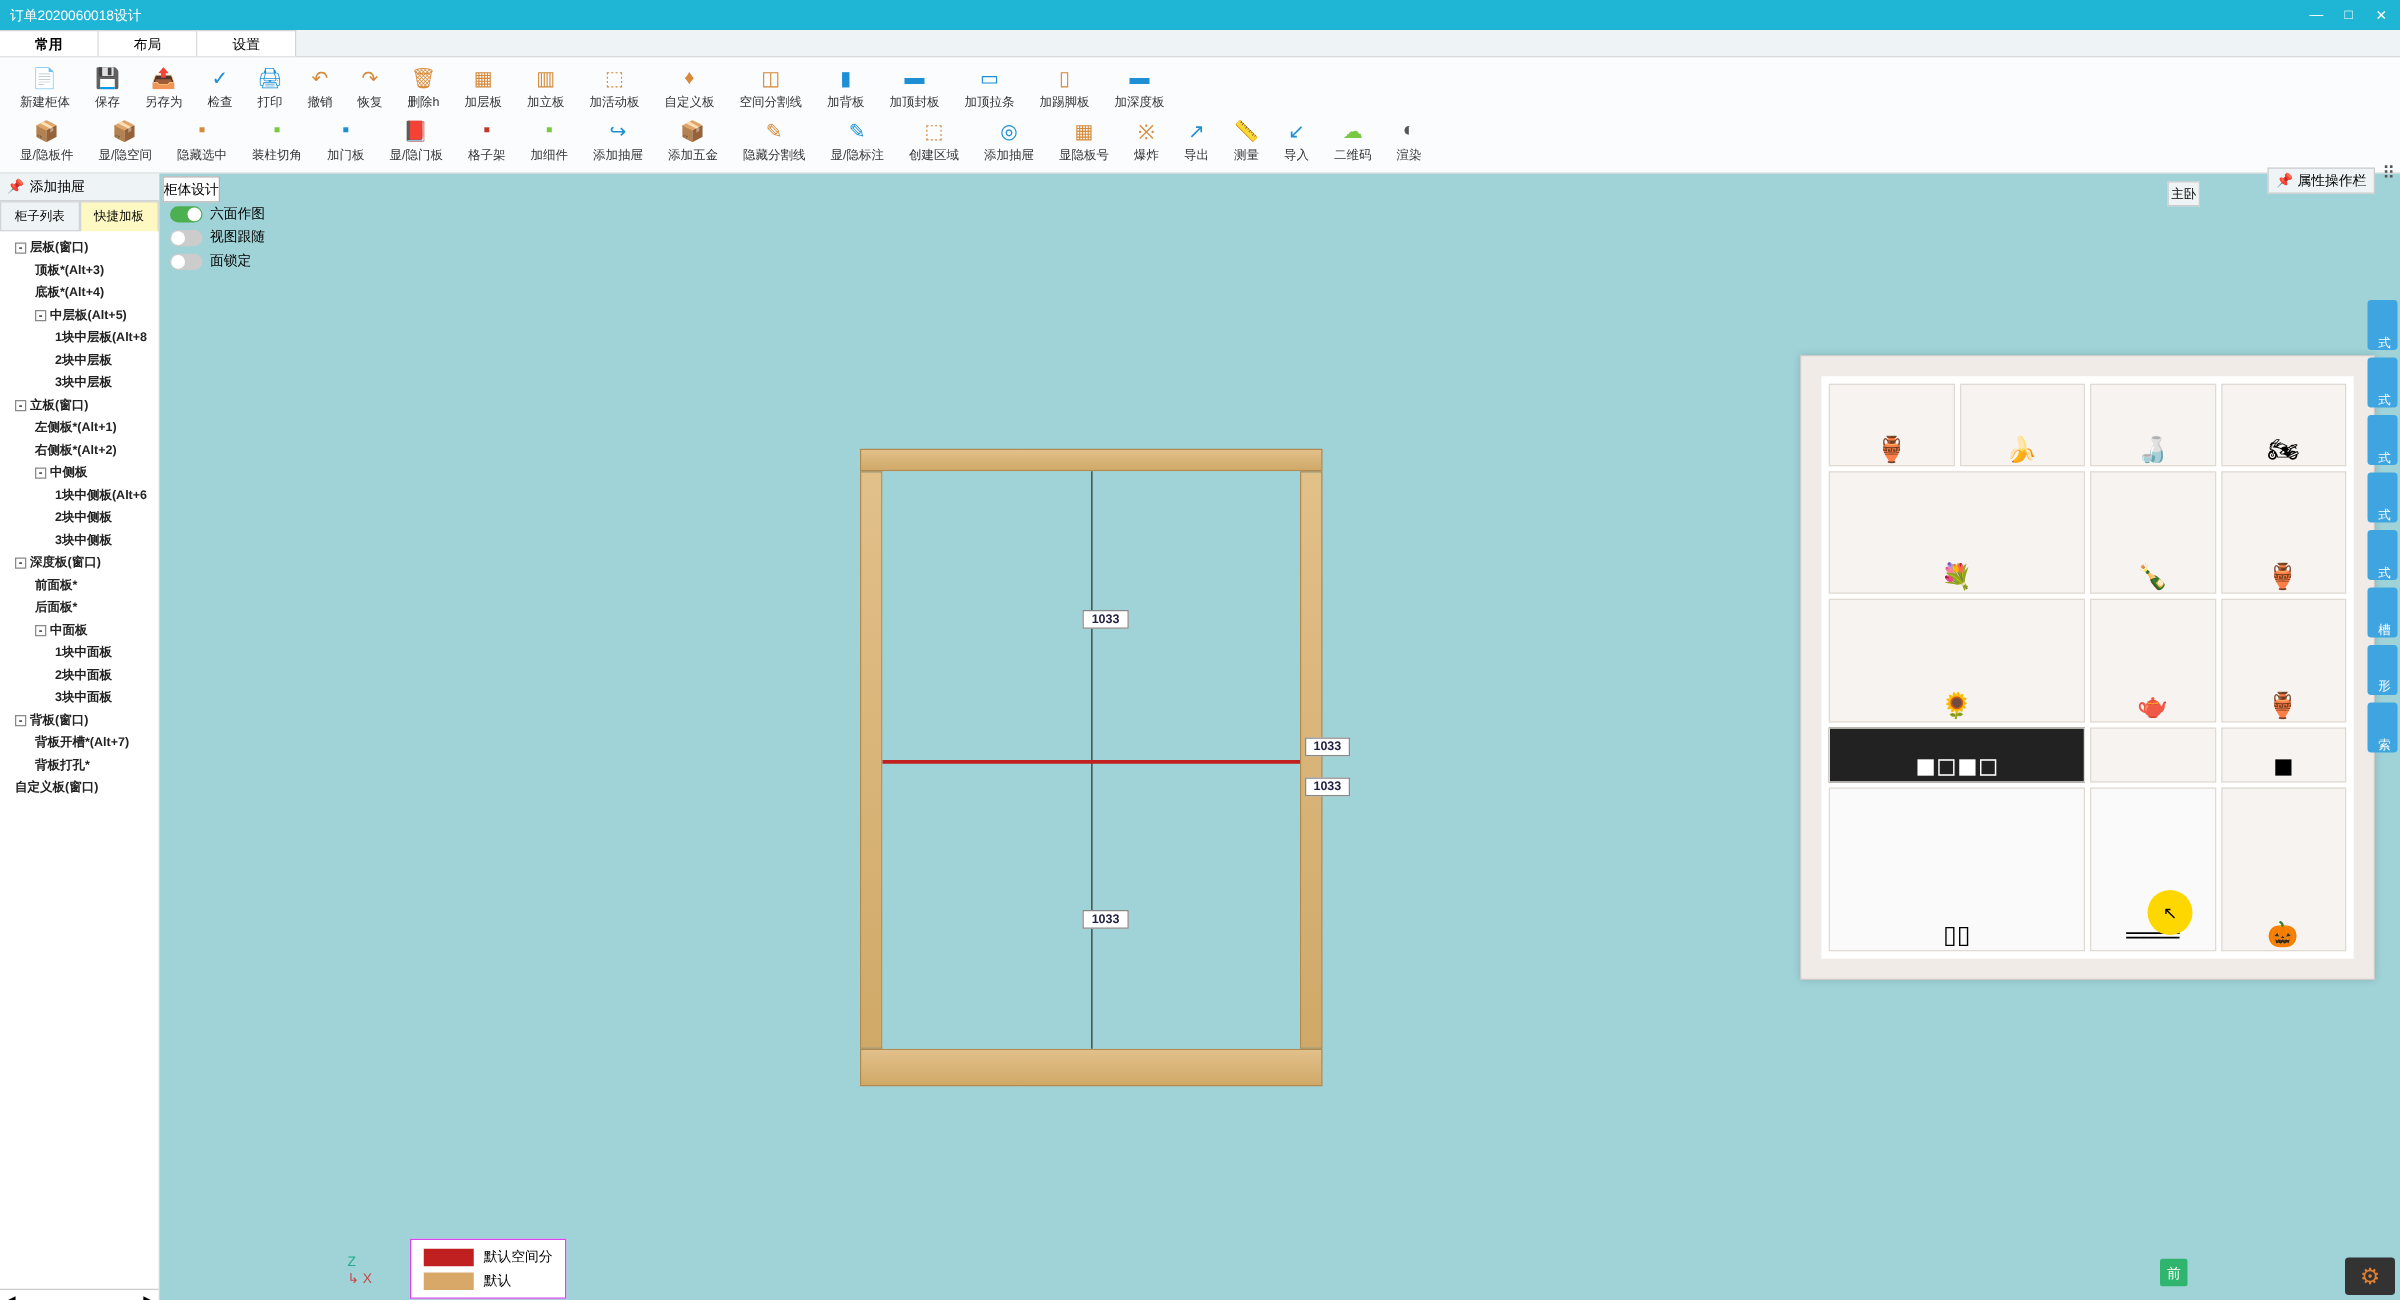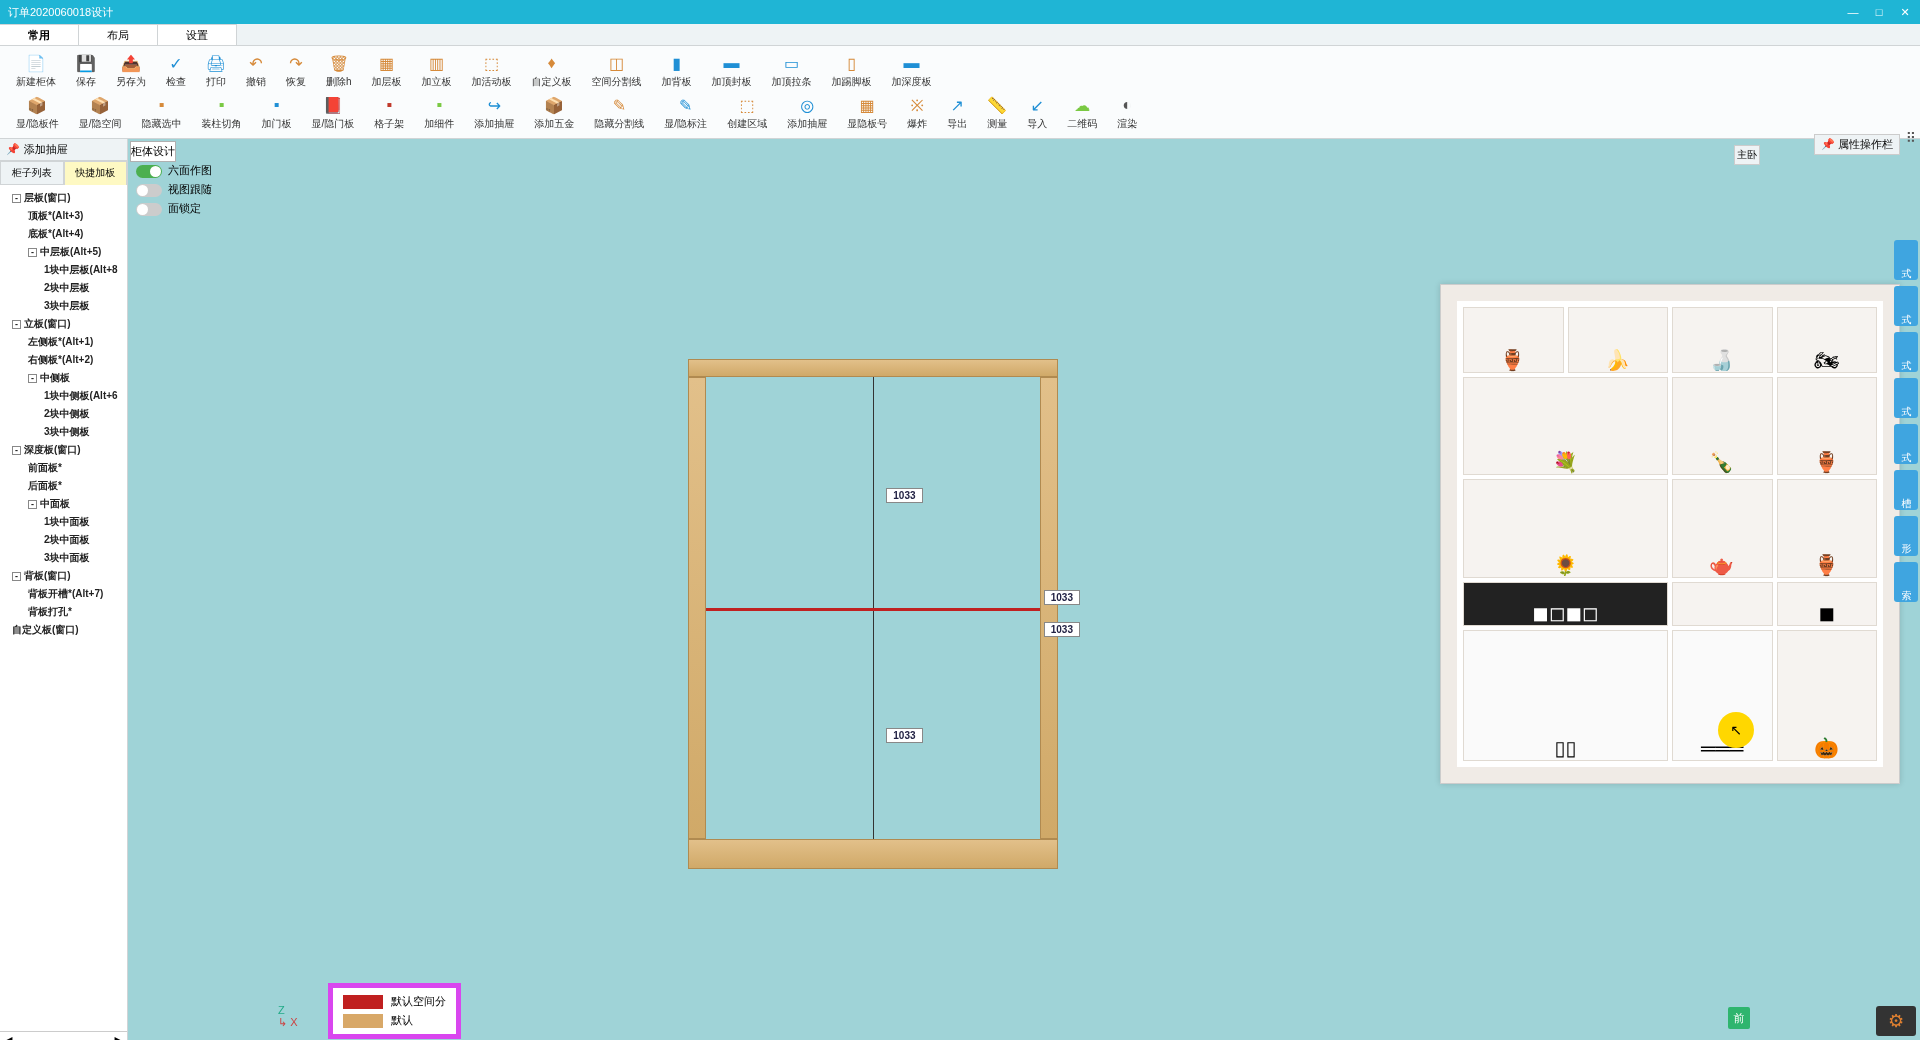--- a/index.html
+++ b/index.html
@@ -42,28 +42,28 @@
 
 .cabinet { position: absolute; left: 560px; top: 220px; width: 370px; height: 510px; }
 .cab-frame { position: absolute; background: linear-gradient(#e2c08a,#d0a968); border: 1px solid #b08a50; }
 .cab-top { top:0; left:0; right:0; height:18px; }
 .cab-bot { bottom:0; left:0; right:0; height:30px; }
 .cab-left { top:18px; bottom:30px; left:0; width:18px; }
 .cab-right { top:18px; bottom:30px; right:0; width:18px; }
 .cab-inner { position:absolute; top:18px; bottom:30px; left:18px; right:18px; background:#9fd3d7; }
 .divider-v { position:absolute; top:0; bottom:0; left:50%; width:1px; background:#333; }
 .divider-h-red { position:absolute; left:0; right:0; top:50%; height:3px; background:#c02020; }
-.dim-label { position:absolute; background:#fff; border:1px solid #888; padding:1px 6px; font-size:10px; font-weight:bold; color:#224;margin-left:20px; }
+.dim-label { position:absolute; background:#fff; border:1px solid #888; padding:1px 6px; font-size:10px; font-weight:bold; color:#224; }
 
 .preview-panel { position:absolute; top:145px; right:20px; width:460px; height:500px; background:#f0ebe6; border:1px solid #ccc; box-shadow:0 0 6px rgba(0,0,0,0.15); padding:16px; }
 .shelf-unit { width:100%; height:100%; background:#fff; display:grid; grid-template-columns: repeat(4, 1fr); grid-template-rows: 0.6fr 0.9fr 0.9fr 0.4fr 1.2fr; gap:4px; padding:6px;}
 .shelf-cell { background:#f6f3f0; border:1px solid #e0dad2; display:flex; align-items:flex-end; justify-content:center; font-size:20px; overflow:hidden;}
 .highlight-cursor { position:absolute; width:36px; height:36px; border-radius:50%; background:#ffd700; top:427px; right:145px; display:flex; align-items:center; justify-content:center; font-size:14px;}
 .axis-ind { position:absolute; bottom:20px; left:150px; font-size:10px; }
-.legend { position:absolute; bottom:10px; left:200px; background:#fff; border:5px solid #d946ef; padding:4px; }
+.legend { position:absolute; bottom:10px; left:200px; background:#fff; border:1px solid #d946ef; padding:4px; }
 .legend-row { display:flex; align-items:center; gap:8px; padding:2px 6px; }
 .legend-sw { width:40px; height:14px; }
 .front-badge { position:absolute; bottom:20px; right:170px; width:22px; height:22px; background:#2fb56e; color:#fff; display:flex; align-items:center; justify-content:center; font-size:11px; border-radius:2px;}
 
 .float-right-labels { position:absolute; right:14px; top:138px; writing-mode:vertical-rl; background:#eef3f5; padding:2px; border:1px solid #ccc; font-size:10px;}
 .prop-panel-label { position:absolute; right:34px; top:138px; background:#eef3f5; padding:2px 6px; border:1px solid #ccc; font-size:10px; display:flex; align-items:center; gap:3px;}
 .right-buttons { position:absolute; right:2px; top:240px; display:flex; flex-direction:column; gap:6px;}
 .right-btn { width:24px; height:40px; background:#3fa5e0; color:#fff; border-radius:3px; display:flex; align-items:center; justify-content:center; font-size:10px; writing-mode:vertical-rl;}
 
 .dots-icon { position:absolute; top:130px; right:4px; font-size:14px; color:#555;}

